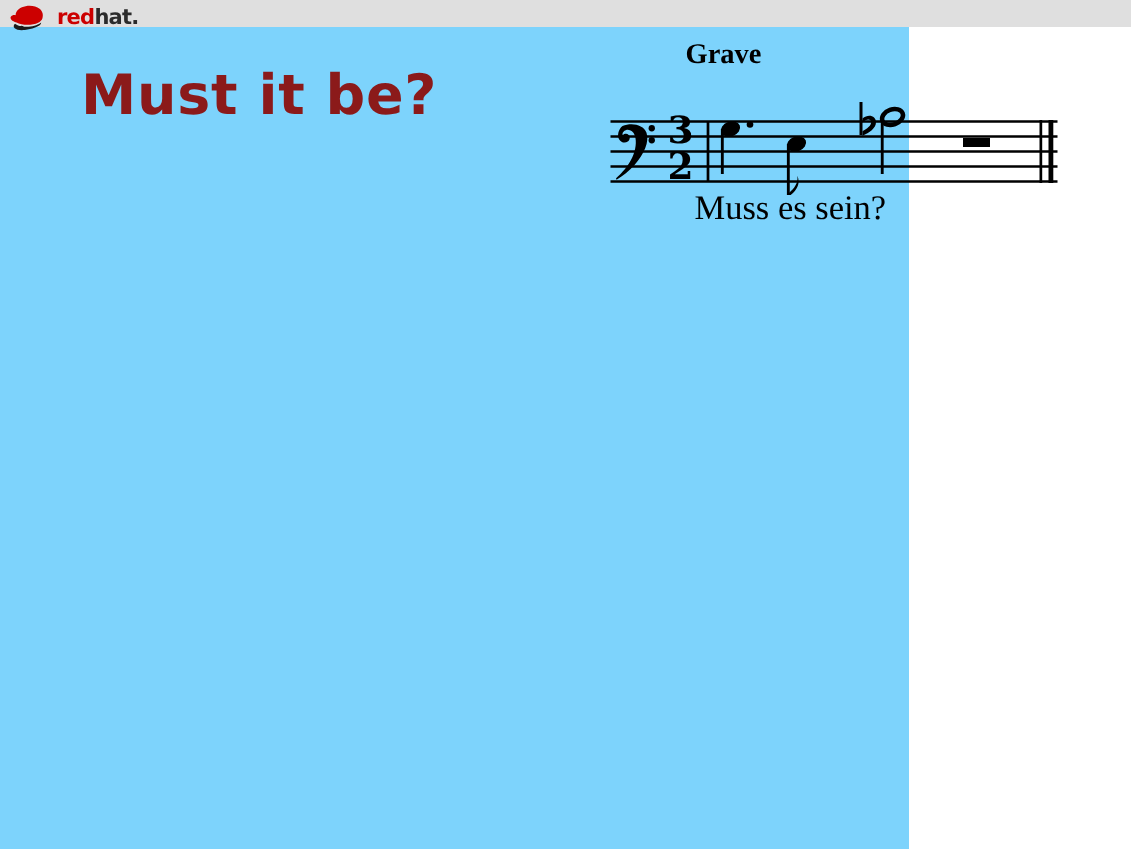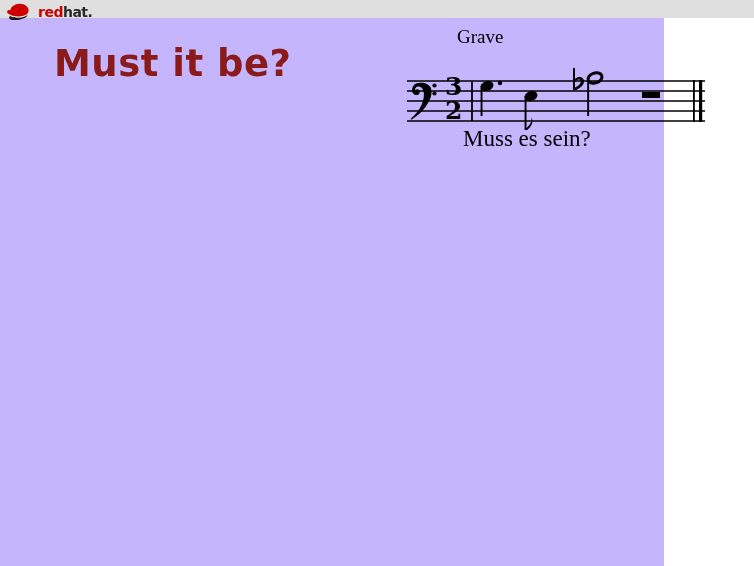--- a/index.html
+++ b/index.html
@@ -9,23 +9,23 @@
   body {
     width: 754px;
     height: 566px;
     background: #ffffff;
     font-family: "Liberation Sans", sans-serif;
     overflow: hidden;
     position: relative;
   }
   #slide {
     position: relative;
-    width: 664px;
+    width: 606px;
     height: 566px;
-    background: #c4b5fd;
+    background: #7dd3fc;
   }
 
   
   .top-banner {
     position: absolute;
     left: 0;
     top: 0;
     width: 754px;
     height: 18px;
     background: #dfdfdf;
@@ -81,21 +81,21 @@
     left: 405px;
     top: 26px;
     width: 310px;
     height: 120px;
   }
   .tempo-mark {
     position: absolute;
     left: 52px;
     top: 0px;
     font-family: "Liberation Serif", serif;
-    font-weight: normal;
+    font-weight: bold;
     font-size: 19px;
     color: #000;
     white-space: nowrap;
   }
   .lyric {
     position: absolute;
     left: 58px;
     top: 100px;
     font-family: "Liberation Serif", serif;
     font-size: 23px;

